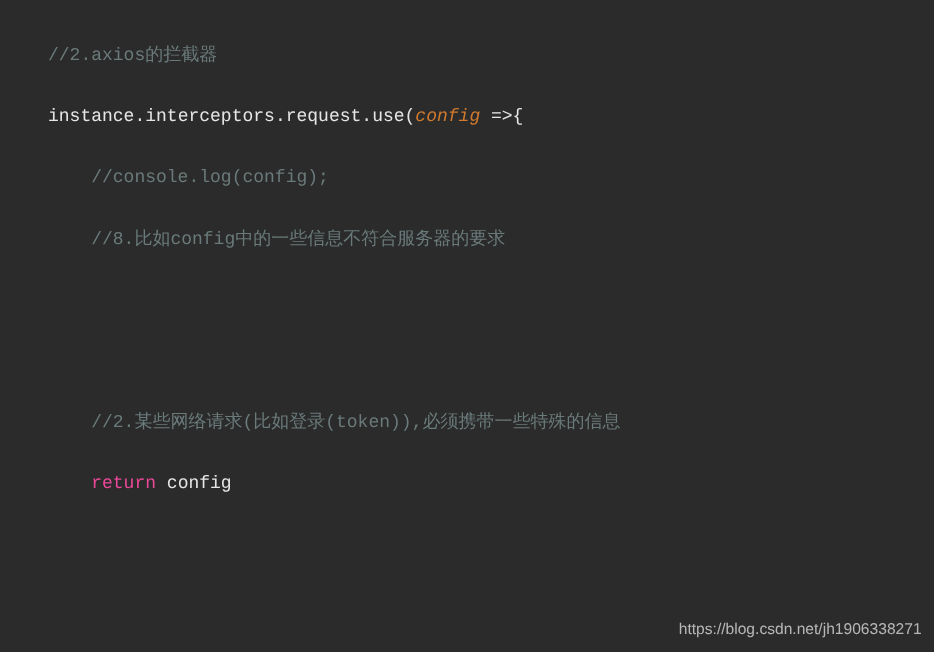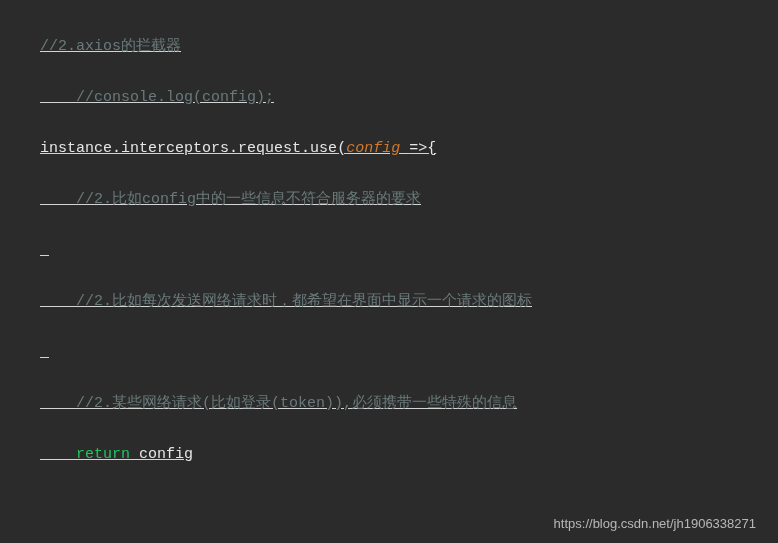--- a/index.html
+++ b/index.html
@@ -12,46 +12,45 @@
     width: 778px;
     height: 543px;
     overflow: hidden;
     position: relative;
   }
   .code-area {
     padding: 8px 10px 8px 40px;
     white-space: pre;
     color: #d4d4d4;
   }
-  .line { display: block; text-decoration: underline; }
+  .line { display: block; }
   .comment { color: #6a7a7a; }
   .ident   { color: #e6e6e6; }
   .punct   { color: #e6e6e6; }
-  .keyword { color: #22c55e; }
+  .keyword { color: #ec4899; }
   .param   { color: #d17a2d; font-style: italic; }
   .watermark {
     position: absolute;
-    right: 22px;
+    right: 10px;
     bottom: 8px;
     color: #cfcfcf;
     font-size: 13px;
     font-family: Arial, sans-serif;
     opacity: 0.85;
   }
 </style>
 </head>
 <body>
 
 <div class="code-area">
 <span class="line"><span class="comment">//2.axios的拦截器</span></span>
+<span class="line"><span class="ident">instance</span><span class="punct">.</span><span class="ident">interceptors</span><span class="punct">.</span><span class="ident">request</span><span class="punct">.</span><span class="ident">use</span><span class="punct">(</span><span class="param">config </span><span class="punct">=&gt;{</span></span>
 <span class="line"><span class="comment">    //console.log(config);</span></span>
-<span class="line"><span class="ident">instance</span><span class="punct">.</span><span class="ident">interceptors</span><span class="punct">.</span><span class="ident">request</span><span class="punct">.</span><span class="ident">use</span><span class="punct">(</span><span class="param">config </span><span class="punct">=&gt;{</span></span>
-<span class="line"><span class="comment">    //2.比如config中的一些信息不符合服务器的要求</span></span>
+<span class="line"><span class="comment">    //8.比如config中的一些信息不符合服务器的要求</span></span>
 <span class="line"><span> </span></span>
-<span class="line"><span class="comment">    //2.比如每次发送网络请求时，都希望在界面中显示一个请求的图标</span></span>
 <span class="line"><span> </span></span>
 <span class="line"><span class="comment">    //2.某些网络请求(比如登录(token)),必须携带一些特殊的信息</span></span>
 <span class="line"><span>    </span><span class="keyword">return</span><span class="ident"> config</span></span>
 
 
 
 
 
 
 

